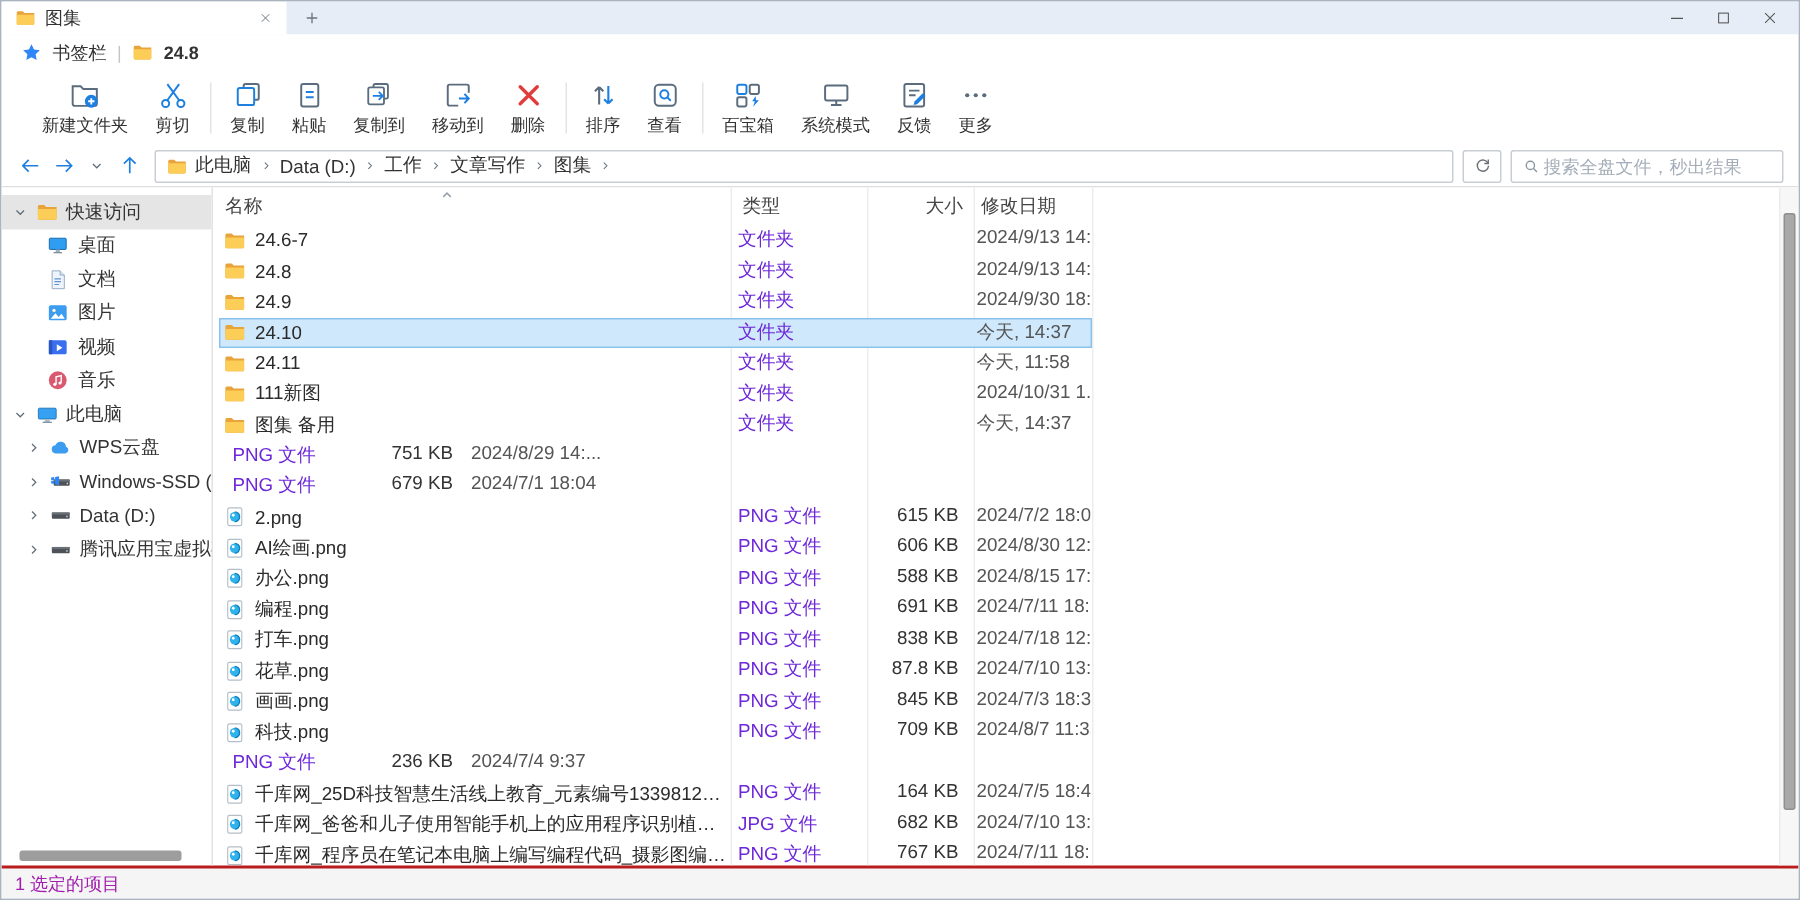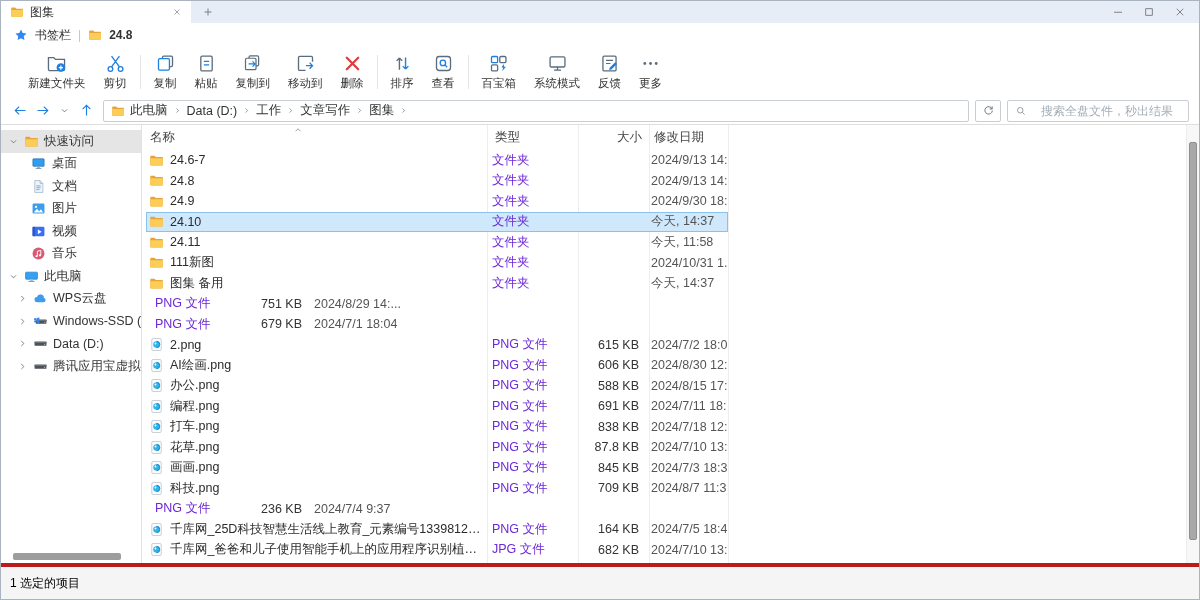--- a/index.html
+++ b/index.html
@@ -37,21 +37,21 @@
   .nav-btn { width:22px; height:22px; display:flex; align-items:center; justify-content:center; flex:none; }
   .nav-btn svg { width:15px; height:15px; }
   .nav-chevron svg { width:11px; height:11px; }
   .breadcrumb { flex:1; height:22px; border:1px solid #c9ced4; border-radius:2px; margin:0 6px; display:flex; align-items:center; padding:0 7px; gap:5px; font-size:12.5px; color:#333; overflow:hidden; }
   .breadcrumb .ic14 { width:14px; height:14px; flex:none; }
   .crumb { white-space:nowrap; }
   .crumb-sep { display:flex; align-items:center; }
   .crumb-sep svg { width:9px; height:9px; }
   .refresh-btn { width:26px; height:22px; border:1px solid #c9ced4; border-radius:2px; display:flex; align-items:center; justify-content:center; margin-right:6px; flex:none; }
   .refresh-btn svg { width:13px; height:13px; }
-  .searchbox { width:182px; height:22px; border:1px solid #c9ced4; border-radius:2px; display:flex; align-items:center; padding:0 7px; gap:14px; flex:none; }
+  .searchbox { width:182px; height:22px; border:1px solid #c9ced4; border-radius:2px; display:flex; align-items:center; padding:0 7px; gap:2px; flex:none; }
   .searchbox svg { width:12px; height:12px; flex:none; }
   .searchbox input { border:0; outline:0; flex:1; min-width:0; font-size:12px; color:#333; background:transparent; font-family:inherit; }
   .searchbox input::placeholder { color:#a4aeb9; }
 
   
   .main { flex:1; display:flex; min-height:0; background:#fff; }
 
   .sidebar { width:141px; border-right:1px solid #e2e2e2; padding-top:5px; position:relative; overflow:hidden; flex:none; }
   .tree-row { height:22.5px; display:flex; align-items:center; font-size:12.5px; color:#333; white-space:nowrap; overflow:hidden; }
   .tree-section { padding-left:7px; gap:5px; }
@@ -66,33 +66,33 @@
   .filelist { flex:1; position:relative; overflow:hidden; font-size:12.5px; min-width:0; }
   .col-line { position:absolute; top:0; bottom:0; width:1px; background:#ededed; z-index:0; }
   .list-header { height:25px; display:flex; align-items:center; color:#444; position:relative; z-index:1; }
   .h-name { width:345px; padding-left:8px; }
   .h-type { width:91px; padding-left:8px; }
   .h-size { width:71px; text-align:right; padding-right:7px; }
   .h-date { padding-left:5px; }
   .sort-caret { position:absolute; left:150px; top:-1px; width:12px; height:12px; }
 
   .rows { position:relative; z-index:1; }
-  .frow { height:20.5px; display:flex; align-items:center; width:582px; margin-left:4px; border:1px solid transparent; }
+  .frow { height:20.5px; display:flex; width:582px; margin-left:4px; border:1px solid transparent; }
   .frow.selected { background:#cfe8fc; border-color:#8ac2ec; }
   .c-name { width:337px; display:flex; align-items:center; gap:6px; padding-left:2px; overflow:hidden; white-space:nowrap; }
   .c-name svg { width:15px; height:15px; flex:none; }
   .fname { overflow:hidden; text-overflow:ellipsis; white-space:nowrap; color:#2b2b2b; }
   .c-type { width:91px; padding-left:8px; color:#6d28d9; flex:none; }
   .c-size { width:71px; text-align:right; padding-right:7px; color:#333; flex:none; }
   .c-date { flex:1; padding-left:5px; color:#555; white-space:nowrap; overflow:hidden; }
 
   .vscroll { position:absolute; right:0; top:0; bottom:0; width:13px; background:#f7f7f7; border-left:1px solid #ededed; z-index:2; }
   .vthumb { position:absolute; left:2px; right:2px; top:17px; height:398px; background:#a9a9a9; border:1px solid #8f8f8f; border-radius:2px; }
 
-  .statusbar { height:36px; border-top:4px solid #b91c1c; background:#f5f5f5; display:flex; align-items:center; padding-left:9px; font-size:12px; color:#000000; flex:none; }
+  .statusbar { height:22px; border-top:2px solid #b91c1c; background:#f5f5f5; display:flex; align-items:center; padding-left:9px; font-size:12px; color:#a21caf; flex:none; }
 
   .hidden-defs { position:absolute; width:0; height:0; overflow:hidden; }
 </style>
 </head>
 <body>
 
 <svg class="hidden-defs" aria-hidden="true">
   <defs>
     <symbol id="i-folder" viewBox="0 0 24 24">
       <path d="M2 6c0-1 .7-1.8 1.6-1.8h5.2l2.1 2.2H22v12c0 1-.7 1.6-1.6 1.6H3.6A1.6 1.6 0 0 1 2 18.4z" fill="#e8a33b"></path>

